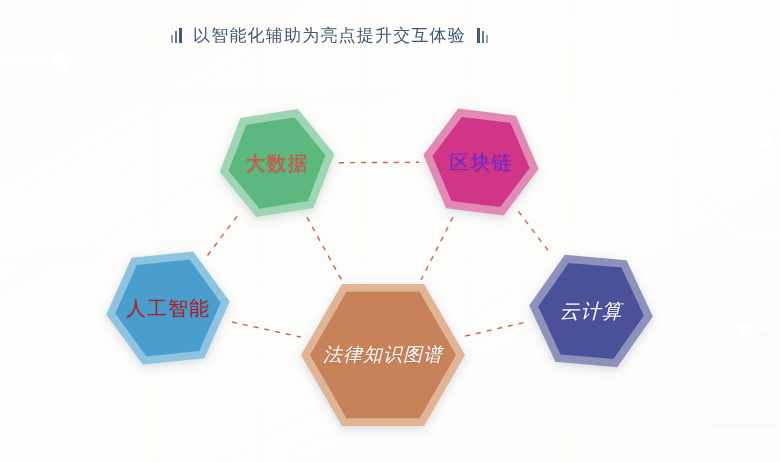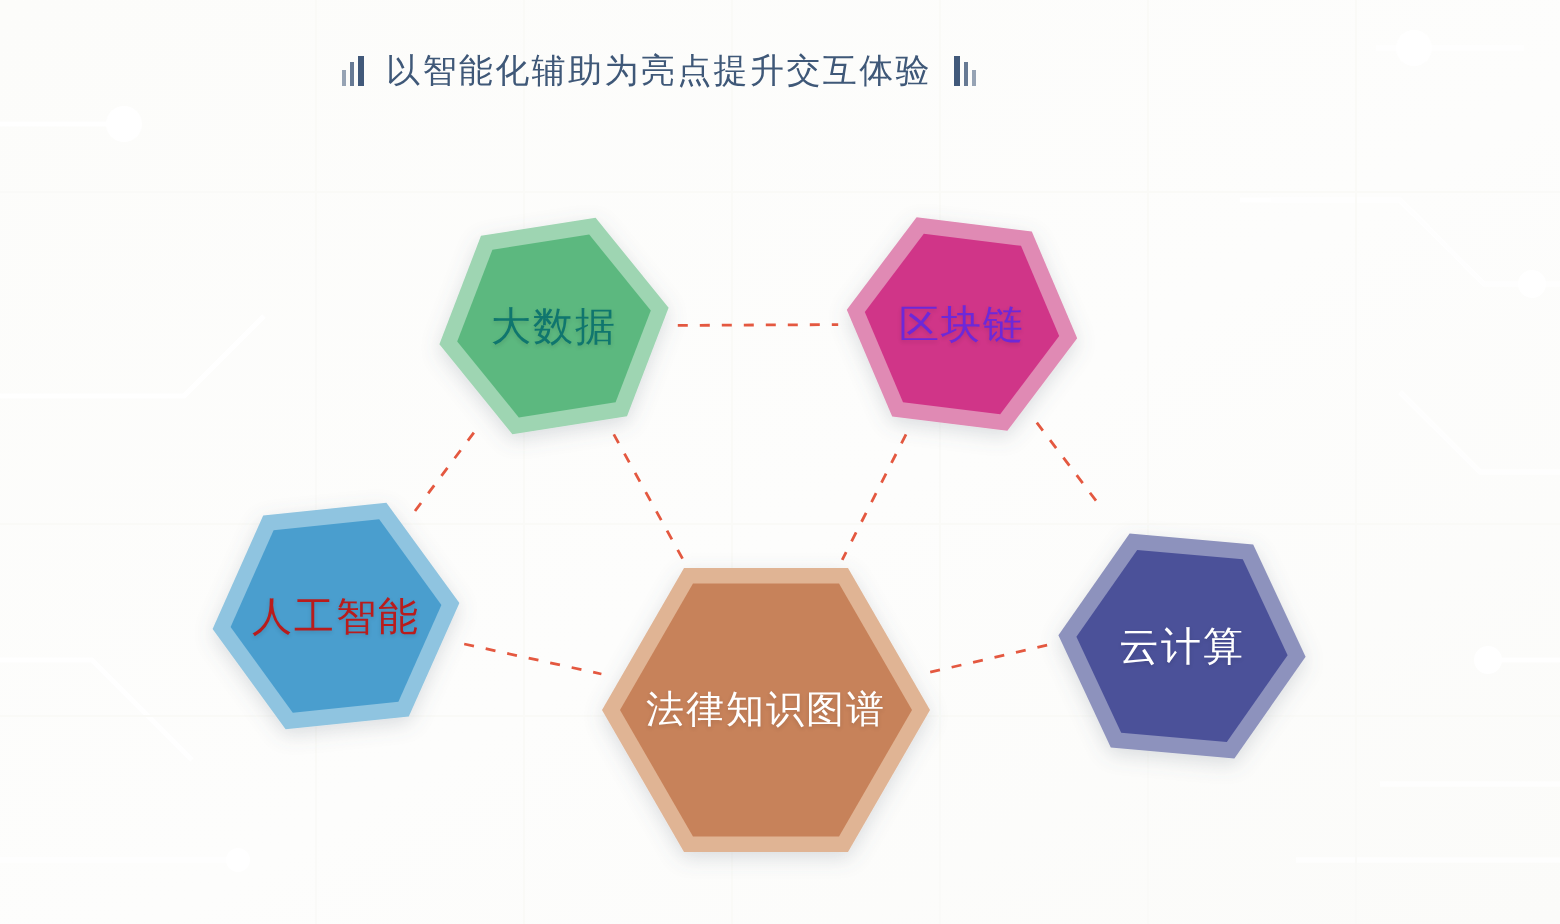--- a/index.html
+++ b/index.html
@@ -165,21 +165,21 @@
         <div class="node" style="left: 202px; top: 88px; width: 150px; height: 150px;">
           <svg width="150" height="150" viewBox="0 0 150 150">
             <defs>
               <filter id="sh0" x="-40%" y="-40%" width="180%" height="180%">
                 <feDropShadow dx="0" dy="3" stdDeviation="5" flood-color="#5a6a7a" flood-opacity="0.22"></feDropShadow>
               </filter>
             </defs>
             <polygon points="132.3,65.9 111.5,120.1 54.2,129.1 17.7,84.1 38.5,29.9 95.8,20.9" fill="#9ed5b2" filter="url(#sh0)"></polygon>
             <polygon points="123.4,67.3 105.8,113.1 57.4,120.7 26.6,82.7 44.2,36.9 92.6,29.3" fill="#5cb87f"></polygon>
           </svg>
-          <span class="node-label" style="font-size: 20px; color: #0f766e;">大数据</span>
+          <span class="node-label" style="font-size: 20px; color: #ef4444;">大数据</span>
         </div>
         <div class="node" style="left: 406px; top: 87px; width: 150px; height: 150px;">
           <svg width="150" height="150" viewBox="0 0 150 150">
             <defs>
               <filter id="sh1" x="-40%" y="-40%" width="180%" height="180%">
                 <feDropShadow dx="0" dy="3" stdDeviation="5" flood-color="#5a6a7a" flood-opacity="0.22"></feDropShadow>
               </filter>
             </defs>
             <polygon points="132.6,82.1 97.7,128.4 40.1,121.3 17.4,67.9 52.3,21.6 109.9,28.7" fill="#e08ab4" filter="url(#sh1)"></polygon>
             <polygon points="123.6,81.0 94.1,120.1 45.5,114.1 26.4,69.0 55.9,29.9 104.5,35.9" fill="#d03588"></polygon>
@@ -191,33 +191,33 @@
             <defs>
               <filter id="sh2" x="-40%" y="-40%" width="180%" height="180%">
                 <feDropShadow dx="0" dy="3" stdDeviation="5" flood-color="#5a6a7a" flood-opacity="0.22"></feDropShadow>
               </filter>
             </defs>
             <polygon points="140.7,72.5 115.4,129.2 53.8,135.6 17.3,85.5 42.6,28.8 104.2,22.4" fill="#8fc4e0" filter="url(#sh2)"></polygon>
             <polygon points="131.7,73.5 110.2,121.9 57.4,127.4 26.3,84.5 47.8,36.1 100.6,30.6" fill="#4a9ece"></polygon>
           </svg>
           <span class="node-label" style="font-size: 20px; color: #b91c1c;">人工智能</span>
         </div>
-        <div class="node" style="left: 512px; top: 244px; width: 158px; height: 158px;">
+        <div class="node" style="left: 512px; top: 232px; width: 158px; height: 158px; font-style: italic;">
           <svg width="158" height="158" viewBox="0 0 158 158">
             <defs>
               <filter id="sh3" x="-40%" y="-40%" width="180%" height="180%">
                 <feDropShadow dx="0" dy="3" stdDeviation="5" flood-color="#5a6a7a" flood-opacity="0.22"></feDropShadow>
               </filter>
             </defs>
             <polygon points="140.8,84.4 105.2,135.2 43.4,129.8 17.2,73.6 52.8,22.8 114.6,28.2" fill="#8d92bd" filter="url(#sh3)"></polygon>
             <polygon points="131.8,83.6 101.4,127.0 48.6,122.4 26.2,74.4 56.6,31.0 109.4,35.6" fill="#4b5199"></polygon>
           </svg>
           <span class="node-label" style="font-size: 20px; color: rgb(255, 255, 255);">云计算</span>
         </div>
-        <div class="node" style="left: 284px; top: 256px; width: 198px; height: 198px;">
+        <div class="node" style="left: 284px; top: 256px; width: 198px; height: 198px; font-style: italic;">
           <svg width="198" height="198" viewBox="0 0 198 198">
             <defs>
               <filter id="sh4" x="-40%" y="-40%" width="180%" height="180%">
                 <feDropShadow dx="0" dy="3" stdDeviation="5" flood-color="#5a6a7a" flood-opacity="0.22"></feDropShadow>
               </filter>
             </defs>
             <polygon points="181.0,99.0 140.0,170.0 58.0,170.0 17.0,99.0 58.0,28.0 140.0,28.0" fill="#e0b494" filter="url(#sh4)"></polygon>
             <polygon points="172.0,99.0 135.5,162.2 62.5,162.2 26.0,99.0 62.5,35.8 135.5,35.8" fill="#c7825a"></polygon>
           </svg>
           <span class="node-label" style="font-size: 19px; color: rgb(255, 255, 255);">法律知识图谱</span>

